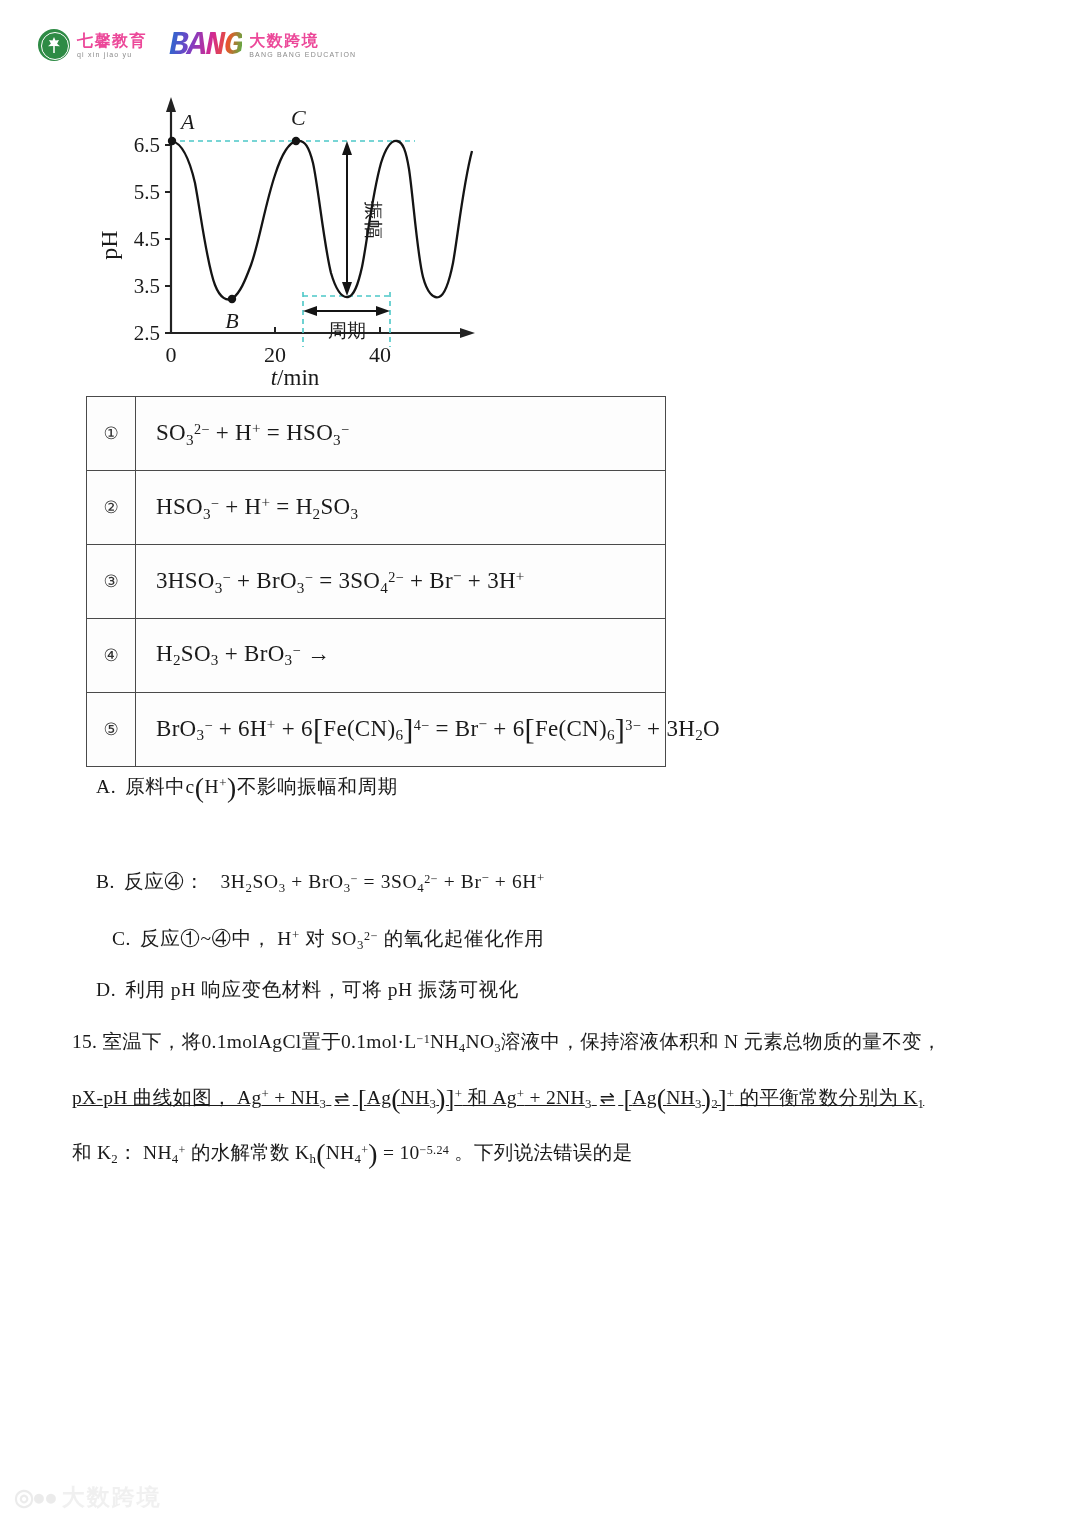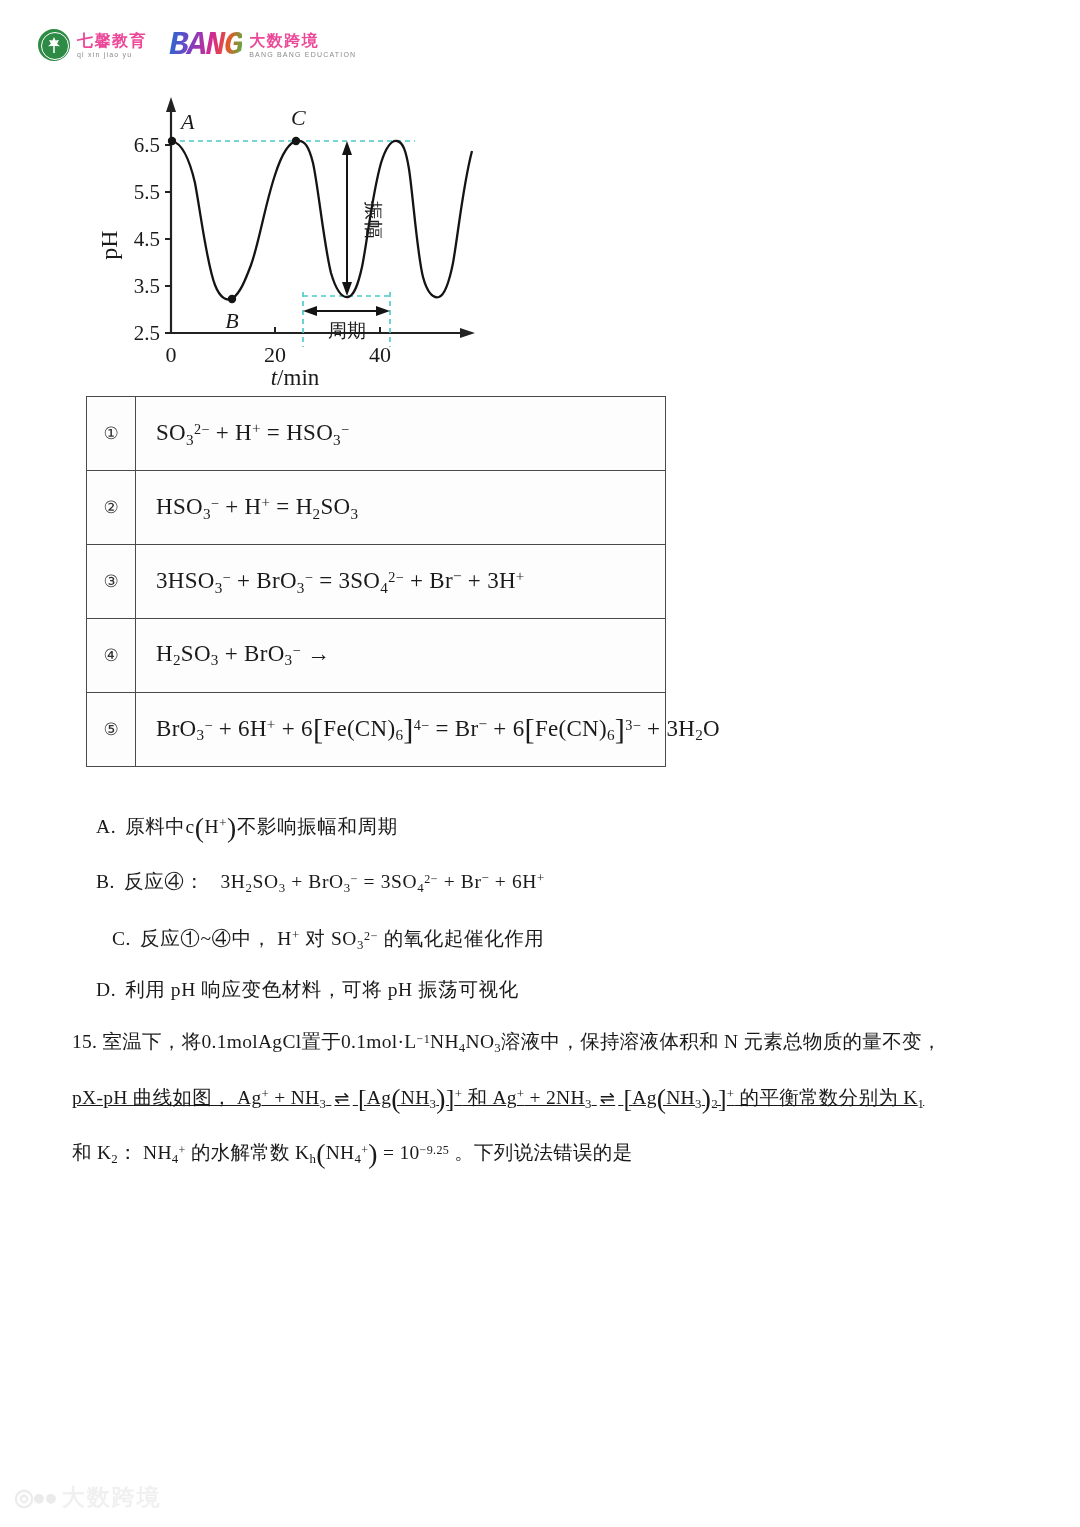--- a/index.html
+++ b/index.html
@@ -316,21 +316,21 @@
       <td class="num-cell">④</td>
       <td class="eq-cell">H<sub>2</sub>SO<sub>3</sub> + BrO<sub>3</sub><span class="ssup">−</span> →</td>
     </tr>
     <tr>
       <td class="num-cell">⑤</td>
       <td class="eq-cell">BrO<sub>3</sub><span class="ssup">−</span> + 6H<sup>+</sup> + 6<span class="bracket">[</span>Fe(CN)<sub>6</sub><span class="bracket">]</span><span class="ssup">4−</span> = Br<sup>−</sup> + 6<span class="bracket">[</span>Fe(CN)<sub>6</sub><span class="bracket">]</span><span class="ssup">3−</span> + 3H<sub>2</sub>O</td>
     </tr>
   </tbody>
 </table>
 
-<div class="option-line" style="top:812px;">
+<div class="option-line" style="top:772px;">
   <span class="opt-letter">A.</span><span>原料中c<span class="bigparen">(</span>H<sup>+</sup><span class="bigparen">)</span>不影响振幅和周期</span>
 </div>
 
 <div class="option-line" style="top:868px;">
   <span class="opt-letter">B.</span><span>反应④：</span><span class="opt-eq">3H<sub>2</sub>SO<sub>3</sub> + BrO<sub>3</sub><span class="ssup">−</span> = 3SO<sub>4</sub><span class="ssup">2−</span> + Br<sup>−</sup> + 6H<sup>+</sup></span>
 </div>
 
 <div class="option-line" style="top:925px;margin-left:16px;">
   <span class="opt-letter">C.</span><span>反应①~④中，&nbsp;H<sup>+</sup> 对 SO<sub>3</sub><span class="ssup">2−</span> 的氧化起催化作用</span>
 </div>
@@ -340,19 +340,19 @@
 </div>
 
 <div class="q15 q15-line q15-l1" style="position:absolute;">
   <span>15.</span>
   <span>室温下，将0.1molAgCl置于0.1mol·L<span class="ssup">−1</span>NH<sub>4</sub>NO<sub>3</sub>溶液中，保持溶液体积和 N 元素总物质的量不变，</span>
 </div>
 <div class="q15 q15-line q15-l2" style="position:absolute;text-decoration:underline;">
   <span>pX-pH 曲线如图，&nbsp;Ag<sup>+</sup> + NH<sub>3</sub> <span class="eqsym">⇌</span> <span class="bracket">[</span>Ag<span class="bigparen">(</span>NH<sub>3</sub><span class="bigparen">)</span><span class="bracket">]</span><sup>+</sup> 和 Ag<sup>+</sup> + 2NH<sub>3</sub> <span class="eqsym">⇌</span> <span class="bracket">[</span>Ag<span class="bigparen">(</span>NH<sub>3</sub><span class="bigparen">)</span><sub>2</sub><span class="bracket">]</span><sup>+</sup> 的平衡常数分别为 K<sub>1</sub></span>
 </div>
 <div class="q15 q15-line q15-l3" style="position:absolute;">
-  <span>和 K<sub>2</sub>：&nbsp;NH<sub>4</sub><span class="ssup">+</span> 的水解常数 K<sub>h</sub><span class="bigparen">(</span>NH<sub>4</sub><span class="ssup">+</span><span class="bigparen">)</span> = 10<span class="ssup">−9.25</span> 。下列说法错误的是</span>
+  <span>和 K<sub>2</sub>：&nbsp;NH<sub>4</sub><span class="ssup">+</span> 的水解常数 K<sub>h</sub><span class="bigparen">(</span>NH<sub>4</sub><span class="ssup">+</span><span class="bigparen">)</span> = 10<span class="ssup">−5.24</span> 。下列说法错误的是</span>
 </div>
 
 <div class="watermark">
   <span class="wm-glyph">◎●●</span>
   <span class="wm-text">大数跨境</span>
 </div>
 
 </body></html>

